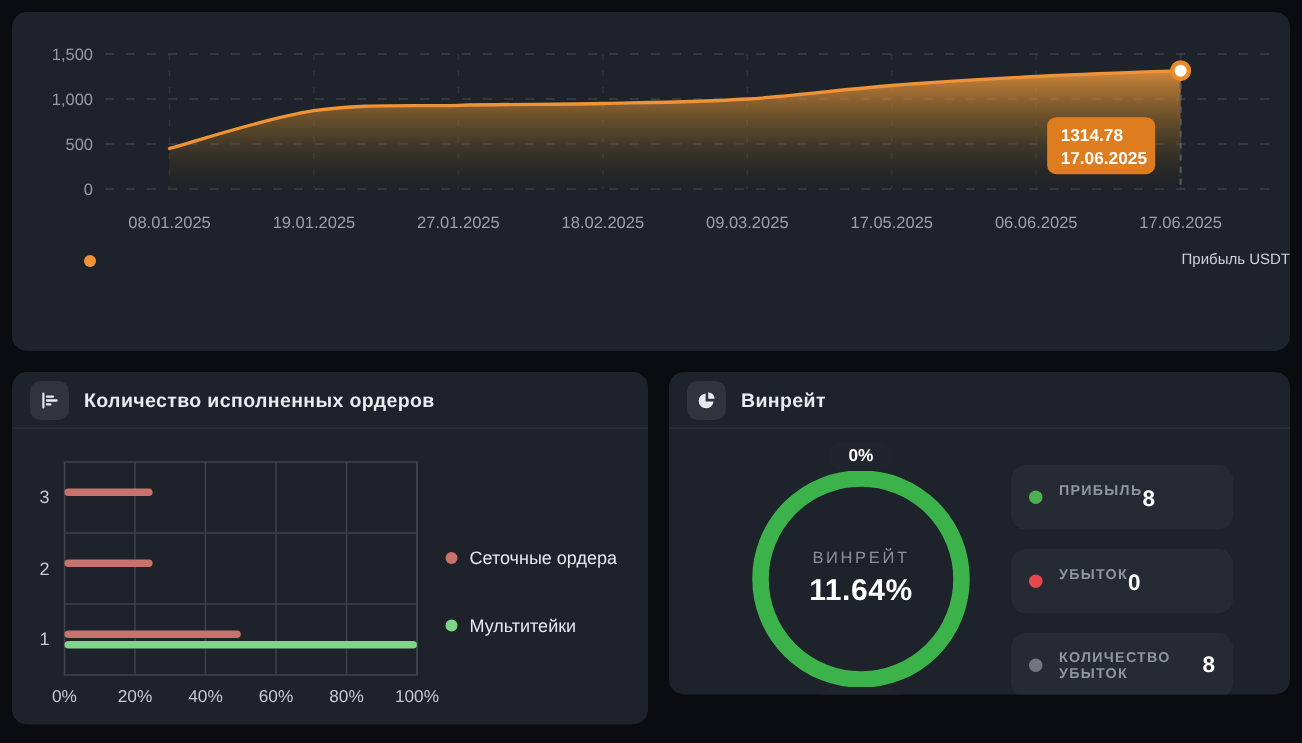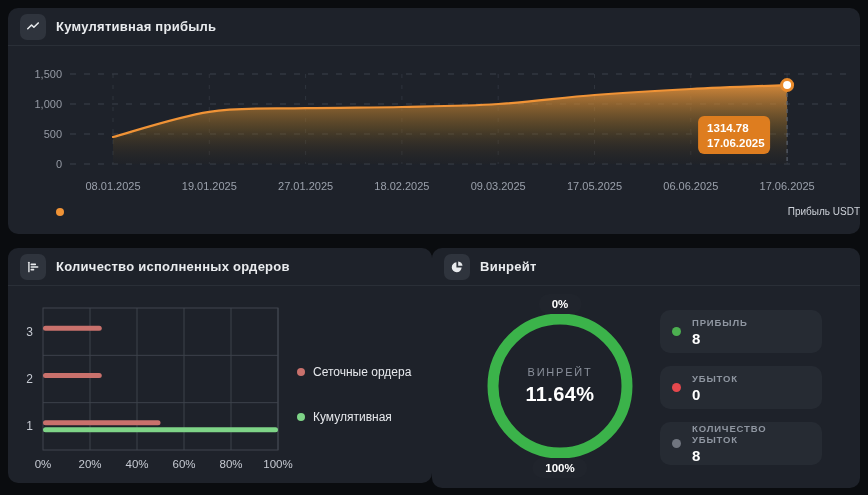--- a/index.html
+++ b/index.html
@@ -11,60 +11,52 @@
     padding:0 12px; border-bottom:1px solid #2a2f37; flex:none; }
   .icon-box { width:26px; height:26px; border-radius:7px; background:#2f343d;
     display:flex; align-items:center; justify-content:center; flex:none; }
   .panel-title { font-size:13px; font-weight:700; color:#e9ebee; letter-spacing:.02em; }
   .top-panel { width:852px; height:226px; margin-bottom:14px; display:flex; flex-direction:column; }
   .cum-body { flex:1; display:flex; flex-direction:column; padding-top:4px; }
   #cum-svg { width:852px; height:150px; display:block; }
   .cum-legend { display:flex; justify-content:space-between; align-items:center; gap:12px; margin-top:6px;padding-left:48px; }
   .legend-dot { width:8px; height:8px; border-radius:50%; }
   .cum-legend span.lbl { font-size:10px; color:#ced2d9; }
-  .bottom-row { display:flex; }
+  .bottom-row { display:flex; gap:14px; }
   .orders-panel { width:424px; height:235px; display:flex; flex-direction:column; }
   .orders-body { flex:1; display:flex; align-items:stretch; }
   #orders-svg { width:285px; height:192px; display:block; }
   .orders-legend { display:flex; flex-direction:column; justify-content:center; gap:12px; margin-left:4px; }
   .orders-legend .item { display:flex; align-items:center; gap:8px;margin-top:19px; }
   .orders-legend .item .lbl { font-size:12px; color:#e6e8ec; }
-  .winrate-panel { flex:1; height:240px; display:flex; flex-direction:column; }
+  .winrate-panel { flex:1; height:215px; display:flex; flex-direction:column; }
   .winrate-body { flex:1; display:flex; gap:12px; padding:12px 38px 0 40px; }
   .donut-wrap { position:relative; width:176px; height:176px; flex:none; }
   .donut-badge { position:absolute; left:50%; transform:translateX(-50%);
     background:#20242c; border-radius:13px; padding:4px 13px; font-size:11.5px;
     font-weight:700; color:#ffffff; white-space:nowrap; }
   .badge-top { top:-4px; }
   .badge-bottom { bottom:-4px; }
   .donut-center { position:absolute; inset:0; display:flex; flex-direction:column;
     align-items:center; justify-content:center; gap:5px; }
   .donut-center .cap { font-size:11px; color:#8a909b; letter-spacing:.16em; }
   .donut-center .val { font-size:20px; font-weight:800; color:#ffffff; letter-spacing:.02em; }
   .stats-col { flex:1; display:flex; flex-direction:column; gap:13px; margin-top:12px; }
   .stat-card { background:#262b33; border-radius:10px; height:43px; display:flex;
     align-items:center; padding:0 12px; gap:11px; }
   .stat-dot { width:9px; height:9px; border-radius:50%; flex:none; }
-  .stat-col { display:flex; flex-direction:column; }
+  .stat-col { display:flex; }
   .stat-label { font-size:9.5px; font-weight:700; color:#8f96a1; letter-spacing:.09em; }
   .stat-value { font-size:15px; font-weight:800; color:#ffffff; margin-top:2px; }
   svg text { font-family:"Liberation Sans", sans-serif; }
 </style>
 </head>
 <body>
 
 <div class="panel top-panel">
-  <div class="panel-header">
-    <span class="icon-box">
-      <svg width="14" height="14" viewBox="0 0 24 24" fill="none">
-        <path d="M3 15 L9.5 8.5 L13.5 12.5 L21 5" stroke="#e9ebee" stroke-width="2.6" stroke-linecap="round" stroke-linejoin="round"></path>
-      </svg>
-    </span>
-    <span class="panel-title">Кумулятивная прибыль</span>
-  </div>
   <div class="cum-body">
     <svg id="cum-svg" viewBox="0 0 852 150">
         <defs>
           <linearGradient id="gA" x1="0" y1="0" x2="0" y2="1">
     <stop offset="0" stop-color="#f0983c" stop-opacity="0.85"></stop>
     <stop offset="0.55" stop-color="#8a6526" stop-opacity="0.45"></stop>
     <stop offset="1" stop-color="#2a261e" stop-opacity="0.12"></stop>
           </linearGradient>
         </defs>
         <line x1="105" y1="24" x2="105" y2="114" stroke="#2f343d" stroke-width="1" stroke-dasharray="4 7"></line>
@@ -146,21 +138,21 @@
           <text x="223" y="182" text-anchor="middle" font-size="11.5" fill="#c6cad2">80%</text>
           <text x="270" y="182" text-anchor="middle" font-size="11.5" fill="#c6cad2">100%</text>
         </svg>
       <div class="orders-legend">
         <div class="item">
           <span class="legend-dot" style="background: rgb(201, 113, 108);"></span>
           <span class="lbl">Сеточные ордера</span>
         </div>
         <div class="item">
           <span class="legend-dot" style="background: rgb(126, 212, 135);"></span>
-          <span class="lbl">Кумулятивная</span>
+          <span class="lbl">Мультитейки</span>
         </div>
       </div>
     </div>
   </div>
 
   <div class="panel winrate-panel">
     <div class="panel-header">
       <span class="icon-box">
         <svg width="14" height="14" viewBox="0 0 24 24" fill="#e9ebee">
           <path d="M11 4 A8.5 8.5 0 1 0 20 13 L11 13 Z"></path>

